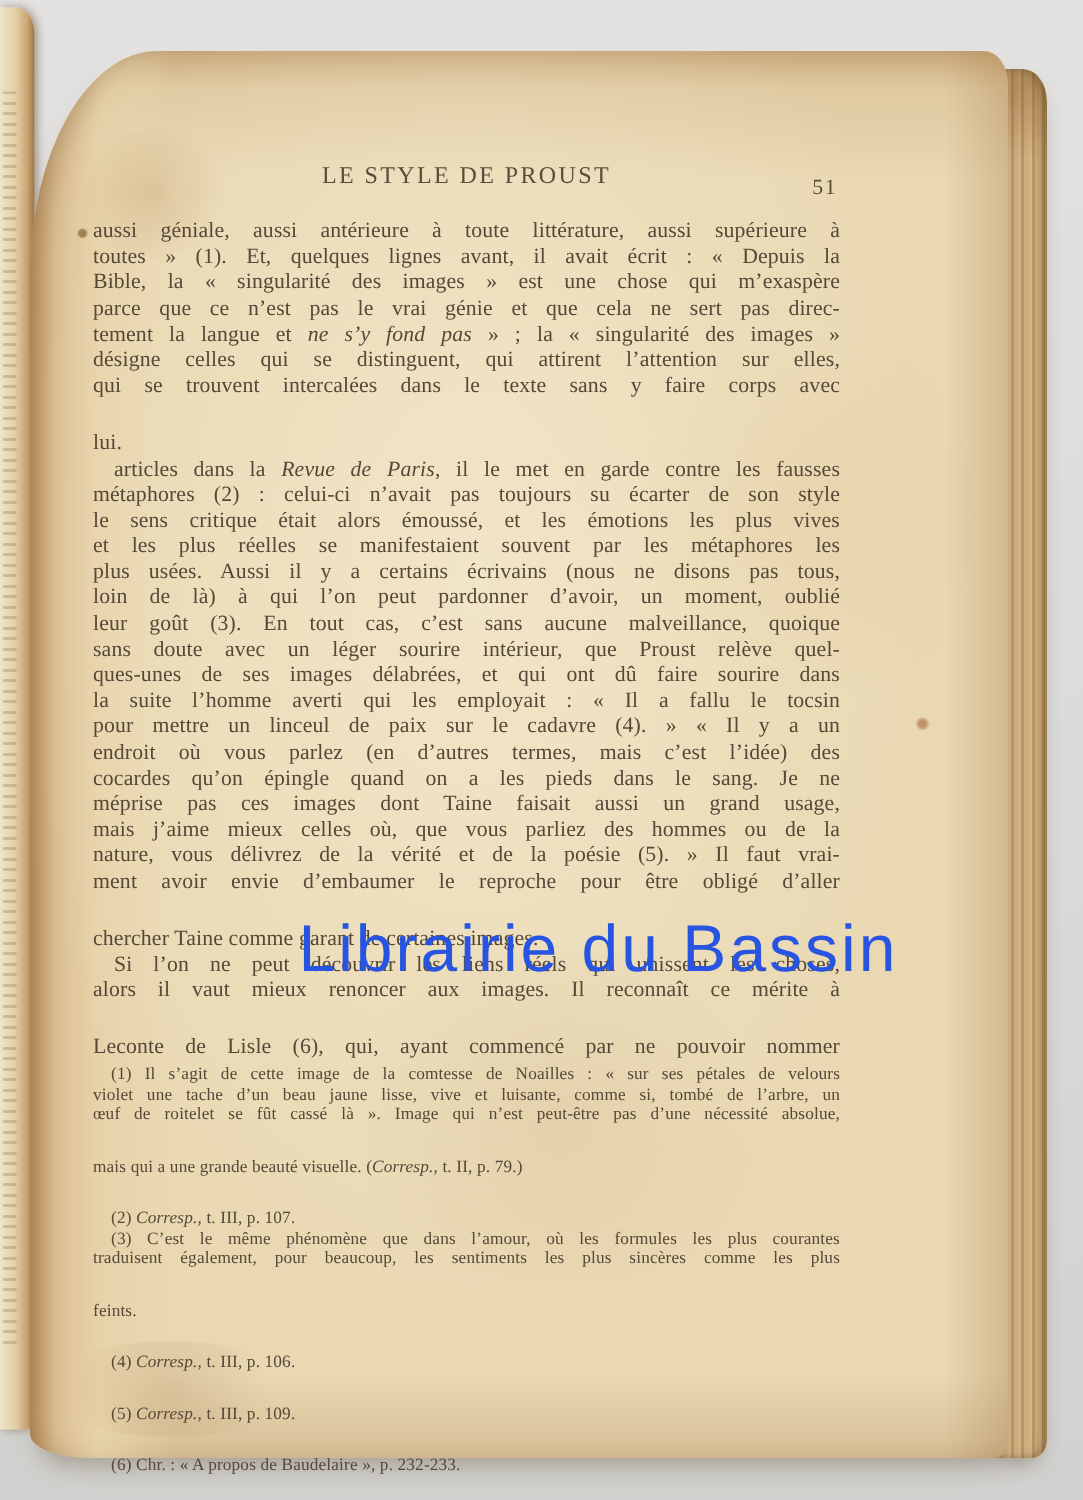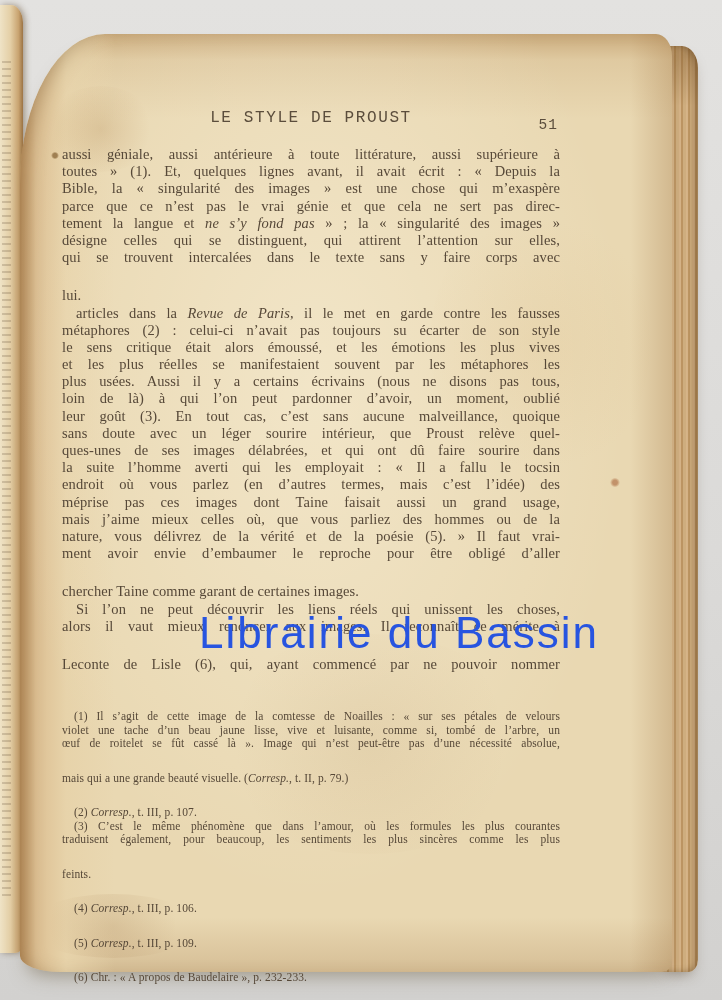--- a/index.html
+++ b/index.html
@@ -50,21 +50,21 @@
     background:radial-gradient(circle,#a8643a 0 35%,rgba(168,100,58,0) 75%);opacity:.6;}
   .stain.mottle1{left:410px;top:170px;width:220px;height:280px;
     background:radial-gradient(circle,rgba(214,176,116,.14),rgba(0,0,0,0) 70%);}
   .stain.mottle2{left:190px;top:600px;width:320px;height:220px;
     background:radial-gradient(circle,rgba(162,122,72,.10),rgba(0,0,0,0) 70%);}
   .stain.bottom{left:8px;top:860px;width:170px;height:64px;
     background:radial-gradient(circle,rgba(152,107,60,.18),rgba(0,0,0,0) 70%);}
 
   
   .content{position:absolute;left:42px;top:0;width:498px;color:#564838;}
-  .running-header{position:absolute;top:74px;left:0;width:498px;height:26px;font-family:Liberation Mono, monospace;}
+  .running-header{position:absolute;top:74px;left:0;width:498px;height:26px;}
   .running-header .title{display:block;text-align:center;font-size:16px;line-height:20px;
     letter-spacing:1.6px;color:#5b4d3c;}
   .running-header .page-number{position:absolute;right:2px;top:9px;font-size:14.5px;
     letter-spacing:1px;color:#5b4d3c;}
 
   .body-text{position:absolute;top:112px;left:0;width:498px;}
   .line{font-size:14.5px;line-height:17.2px;height:17.2px;white-space:normal;
     text-align:justify;text-align-last:justify;letter-spacing:.1px;overflow:visible;}
   .line.last{text-align-last:left;margin-top:21px;}
   .para.continues .line.last{text-align-last:justify;}
@@ -120,21 +120,23 @@
             <div class="line">articles dans la <i>Revue de Paris</i>, il le met en garde contre les fausses</div>
             <div class="line">métaphores (2) : celui-ci n’avait pas toujours su écarter de son style</div>
             <div class="line">le sens critique était alors émoussé, et les émotions les plus vives</div>
             <div class="line">et les plus réelles se manifestaient souvent par les métaphores les</div>
             <div class="line">plus usées. Aussi il y a certains écrivains (nous ne disons pas tous,</div>
             <div class="line">loin de là) à qui l’on peut pardonner d’avoir, un moment, oublié</div>
             <div class="line">leur goût (3). En tout cas, c’est sans aucune malveillance, quoique</div>
             <div class="line">sans doute avec un léger sourire intérieur, que Proust relève quel-</div>
             <div class="line">ques-unes de ses images délabrées, et qui ont dû faire sourire dans</div>
             <div class="line">la suite l’homme averti qui les employait : « Il a fallu le tocsin</div>
+            <div class="line">pour mettre un linceul de paix sur le cadavre (4). » « Il y a un</div>
             <div class="line">endroit où vous parlez (en d’autres termes, mais c’est l’idée) des</div>
+            <div class="line">cocardes qu’on épingle quand on a les pieds dans le sang. Je ne</div>
             <div class="line">méprise pas ces images dont Taine faisait aussi un grand usage,</div>
             <div class="line">mais j’aime mieux celles où, que vous parliez des hommes ou de la</div>
             <div class="line">nature, vous délivrez de la vérité et de la poésie (5). » Il faut vrai-</div>
             <div class="line">ment avoir envie d’embaumer le reproche pour être obligé d’aller</div>
             <div class="line last">chercher Taine comme garant de certaines images.</div>
           </div>
         <div class="para indent continues">
             <div class="line">Si l’on ne peut découvrir les liens réels qui unissent les choses,</div>
             <div class="line">alors il vaut mieux renoncer aux images. Il reconnaît ce mérite à</div>
             <div class="line last">Leconte de Lisle (6), qui, ayant commencé par ne pouvoir nommer</div>

